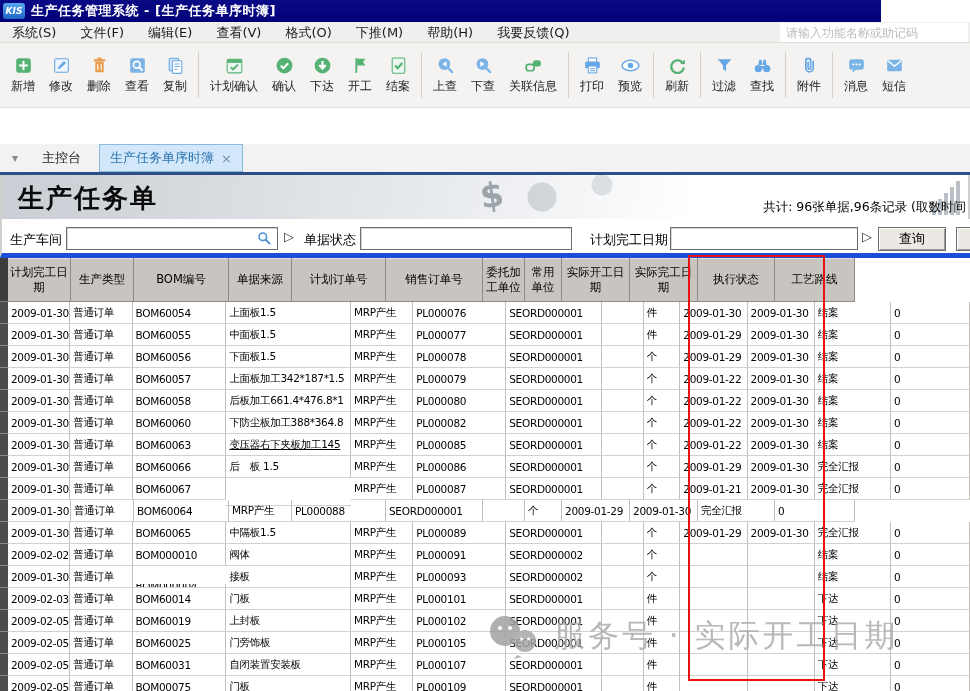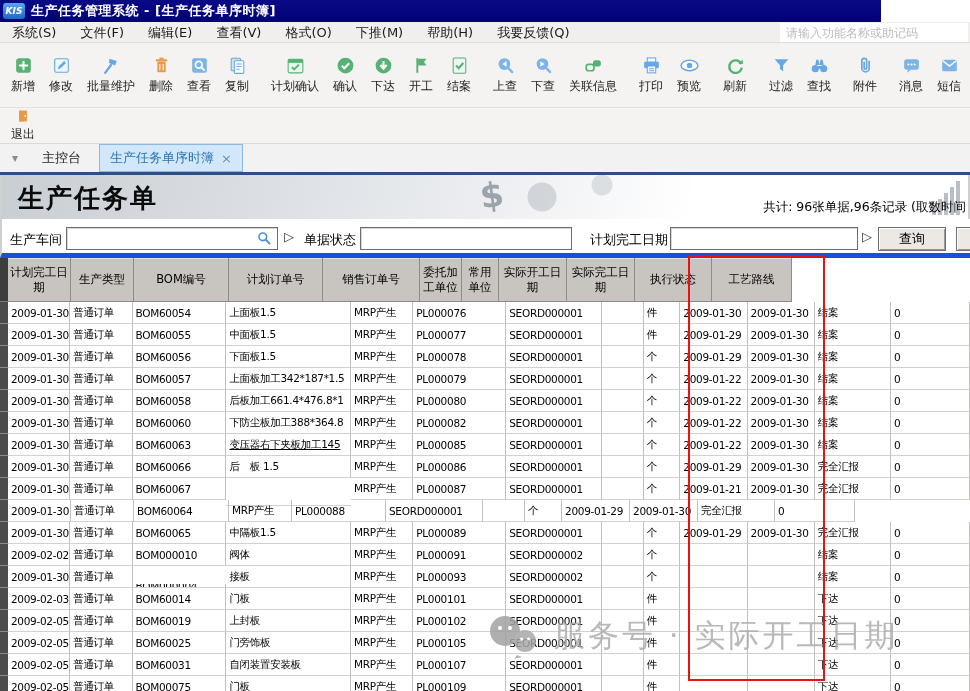--- a/index.html
+++ b/index.html
@@ -122,29 +122,20 @@
           <svg viewBox="0 0 20 20">
             <rect x="3.5" y="3.5" width="13" height="13" rx="1.5" fill="#eef5fd" stroke="#66a7e5"></rect>
             <path d="M6.5 13.5l.8-2.6 5.2-5.2 1.8 1.8-5.2 5.2-2.6.8z" fill="#66a7e5"></path>
           </svg>
         </span>
         <span class="tlabel">修改</span>
       </div>
       <div class="tbtn">
         <span>
           <svg viewBox="0 0 20 20">
-            <path d="M4 17l5.5-7.5" stroke="#66a7e5" stroke-width="2.2" stroke-linecap="round"></path>
-            <path d="M8 3.5l7 2.2-1.6 4.3-5.7-2.3z" fill="#66a7e5"></path>
-          </svg>
-        </span>
-        <span class="tlabel">批量维护</span>
-      </div>
-      <div class="tbtn">
-        <span>
-          <svg viewBox="0 0 20 20">
             <rect x="6" y="6.5" width="8" height="10" rx="1" fill="#e79a4b"></rect>
             <rect x="4.5" y="4" width="11" height="2.2" rx="1" fill="#e79a4b"></rect>
             <rect x="8" y="2.5" width="4" height="2" fill="#e79a4b"></rect>
             <path d="M8.4 8.5v6M11.6 8.5v6" stroke="#fff"></path>
           </svg>
         </span>
         <span class="tlabel">删除</span>
       </div>
       <div class="tbtn">
         <span>
@@ -321,32 +312,20 @@
           <svg viewBox="0 0 20 20">
             <rect x="3" y="4.5" width="14" height="11" rx="1.5" fill="#7db4e8"></rect>
             <path d="M3.5 5.5L10 10.5l6.5-5" stroke="#fff" stroke-width="1.4" fill="none"></path>
           </svg>
         </span>
         <span class="tlabel">短信</span>
       </div>
       <div class="tbtn"></div>
     </div>
 
-  <div class="toolbar2">
-      <div class="tbtn">
-        <span>
-          <svg viewBox="0 0 20 20">
-            <rect x="5" y="3" width="10" height="14" rx="1" fill="#e79a4b"></rect>
-            <path d="M5 3l6 1.8v12.4L5 17z" fill="#e79a4b" opacity=".6"></path>
-            <circle cx="12.8" cy="10" r="1.1" fill="#fff"></circle>
-          </svg>
-        </span>
-        <span class="tlabel">退出</span>
-      </div>
-    </div>
 
   <div class="tabbar">
     <span class="tab-chevron">▾</span>
     <span class="tabs-host" style="display: flex;">
         <span class="tab">
           <span>主控台</span>
         </span>
         <span class="tab active">
           <span>生产任务单序时簿</span>
           <span class="tab-close">×</span>
@@ -390,20 +369,21 @@
     <button class="fbtn" style="left:876px; width:68px">查询</button>
     <button class="fbtn" style="left:954px; width:40px"></button>
   </div>
 
   <div class="grid">
     <div class="thead">
       <div class="hgutter"></div>
     <div class="hcell" style="width: 63px;">计划完工日期</div>
         <div class="hcell" style="width: 63px;">生产类型</div>
         <div class="hcell" style="width: 95px;">BOM编号</div>
+        <div class="hcell" style="width: 63px;">单据来源</div>
         <div class="hcell" style="width: 94px;">计划订单号</div>
         <div class="hcell" style="width: 97px;">销售订单号</div>
         <div class="hcell" style="width: 42px;">委托加工单位</div>
         <div class="hcell" style="width: 37px;">常用单位</div>
         <div class="hcell" style="width: 68px;">实际开工日期</div>
         <div class="hcell" style="width: 68px;">实际完工日期</div>
         <div class="hcell" style="width: 77px;">执行状态</div>
         <div class="hcell" style="width: 80px;">工艺路线</div>
       </div>
     <div class="tbody">

